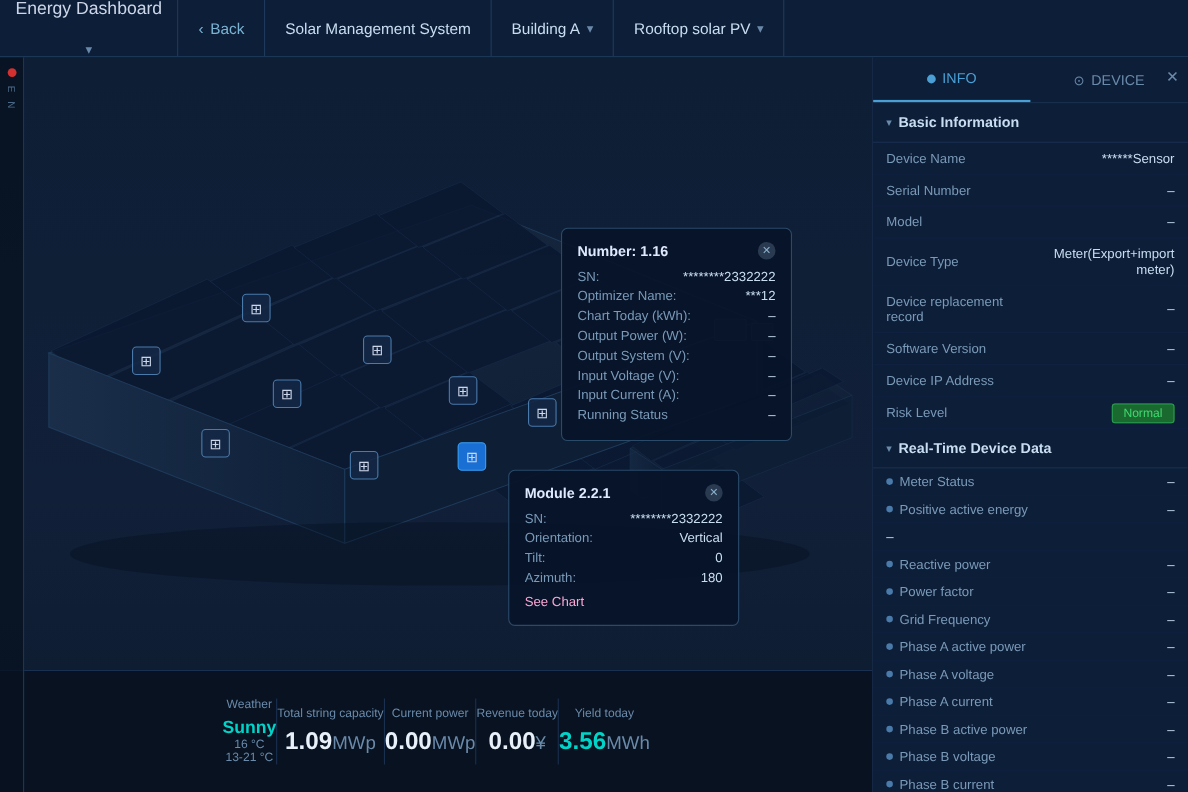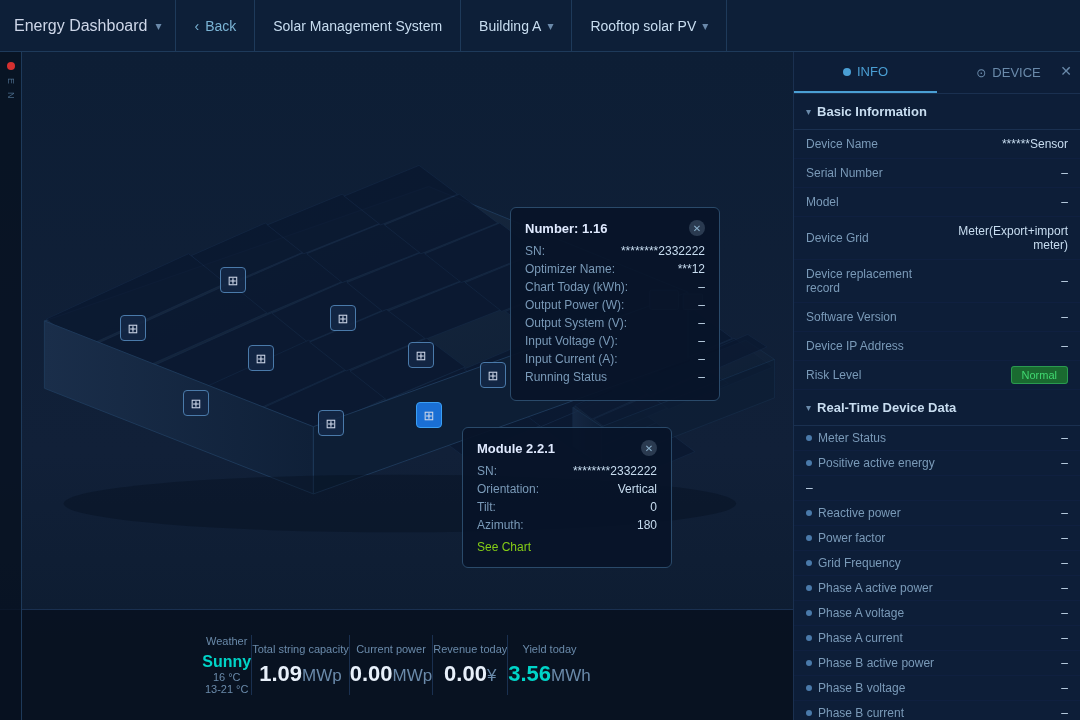--- a/index.html
+++ b/index.html
@@ -21,23 +21,24 @@
       background: #0d1f38;
       display: flex;
       align-items: center;
       border-bottom: 1px solid #1e3a5a;
       z-index: 100;
     }
     .nav-logo {
       display: flex;
       align-items: center;
       padding: 0 14px;
-      gap: 8px;
+      gap: 20px;
       border-right: 1px solid #1e3a5a;
       height: 100%;
+      flex-direction: column;
     }
     .nav-chevron {
       font-size: 12px;
       color: #6a89aa;
     }
     .nav-back {
       display: flex;
       align-items: center;
       gap: 6px;
       padding: 0 18px;
@@ -127,21 +128,21 @@
       margin-bottom: 4px;
       font-size: 12px;
     }
     .popup-label {
       color: #7a9ab8;
     }
     .popup-value {
       color: #c8ddf0;
     }
     .popup-link {
-      color: #84cc16;
+      color: #f9a8d4;
       font-size: 12px;
       cursor: pointer;
       margin-top: 4px;
       display: inline-block;
     }
 
     
     .device-icon {
       position: absolute;
       width: 26px;
@@ -616,21 +617,21 @@
       </div>
       <div class="info-row">
         <span class="info-key">Serial Number</span>
         <span class="info-val">–</span>
       </div>
       <div class="info-row">
         <span class="info-key">Model</span>
         <span class="info-val">–</span>
       </div>
       <div class="info-row">
-        <span class="info-key">Device Grid</span>
+        <span class="info-key">Device Type</span>
         <span class="info-val">Meter(Export+import meter)</span>
       </div>
       <div class="info-row">
         <span class="info-key">Device replacement record</span>
         <span class="info-val">–</span>
       </div>
       <div class="info-row">
         <span class="info-key">Software Version</span>
         <span class="info-val">–</span>
       </div>

